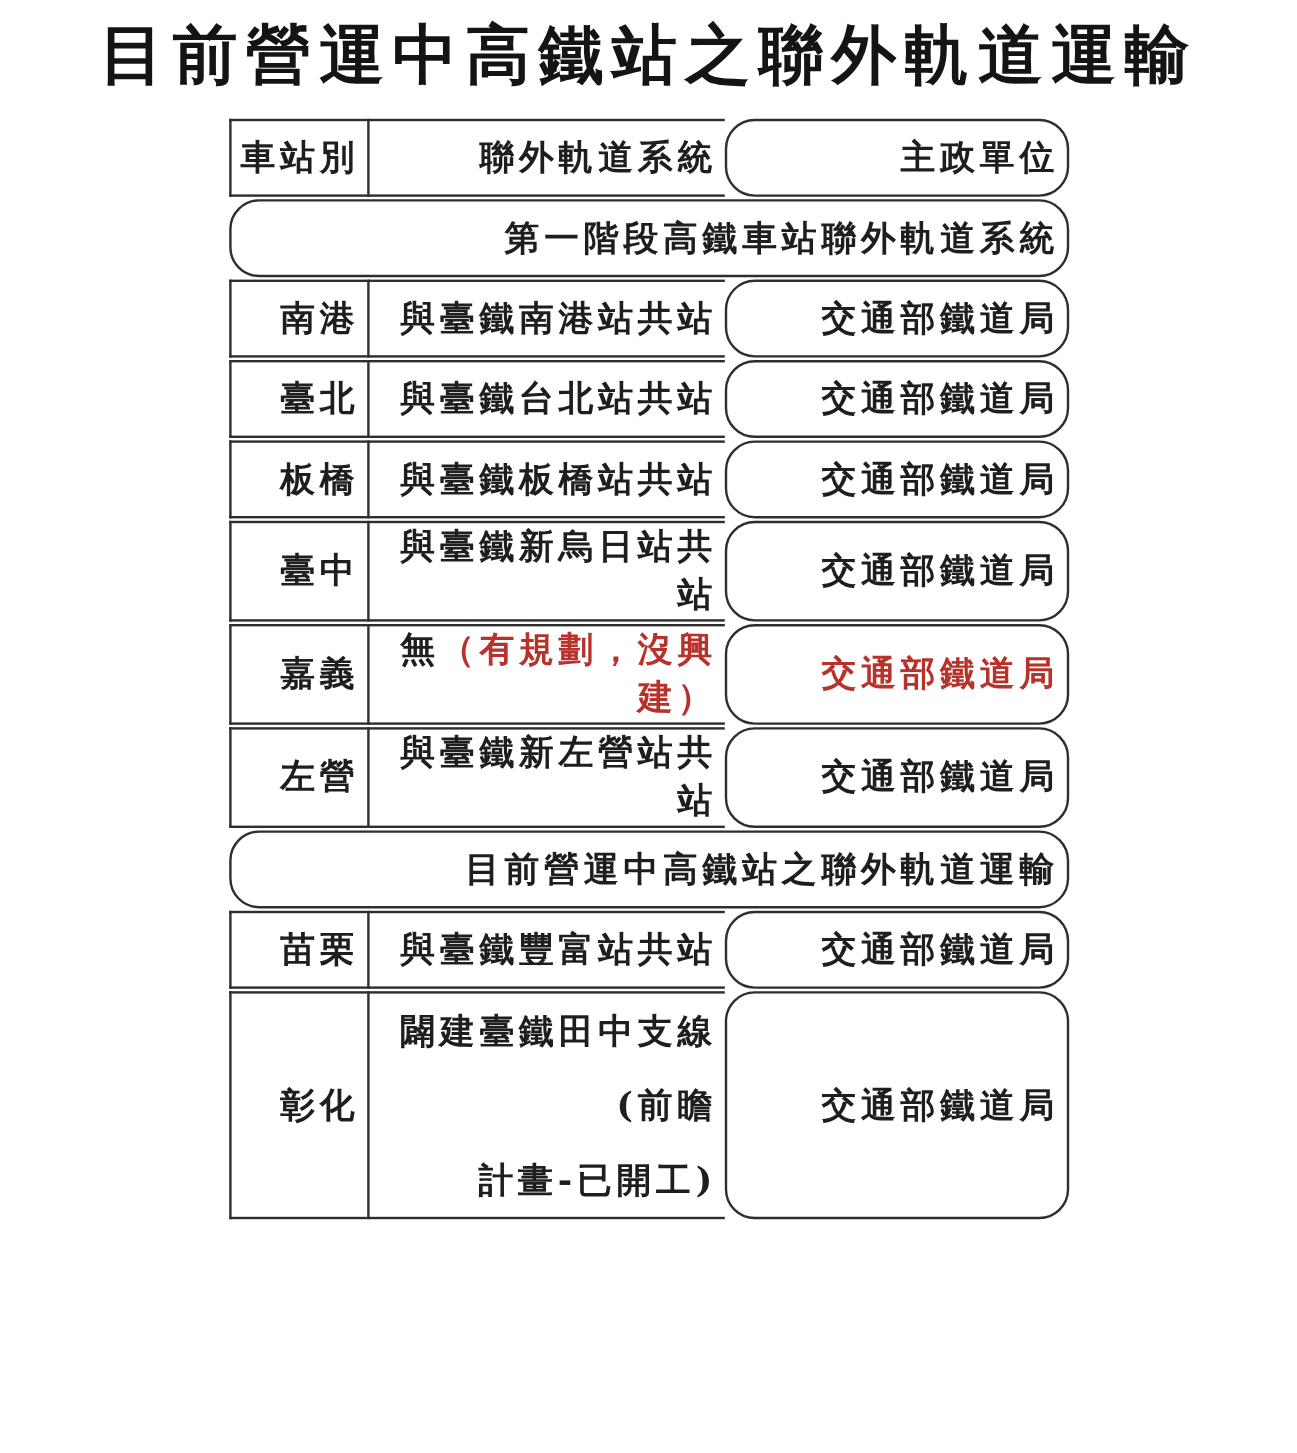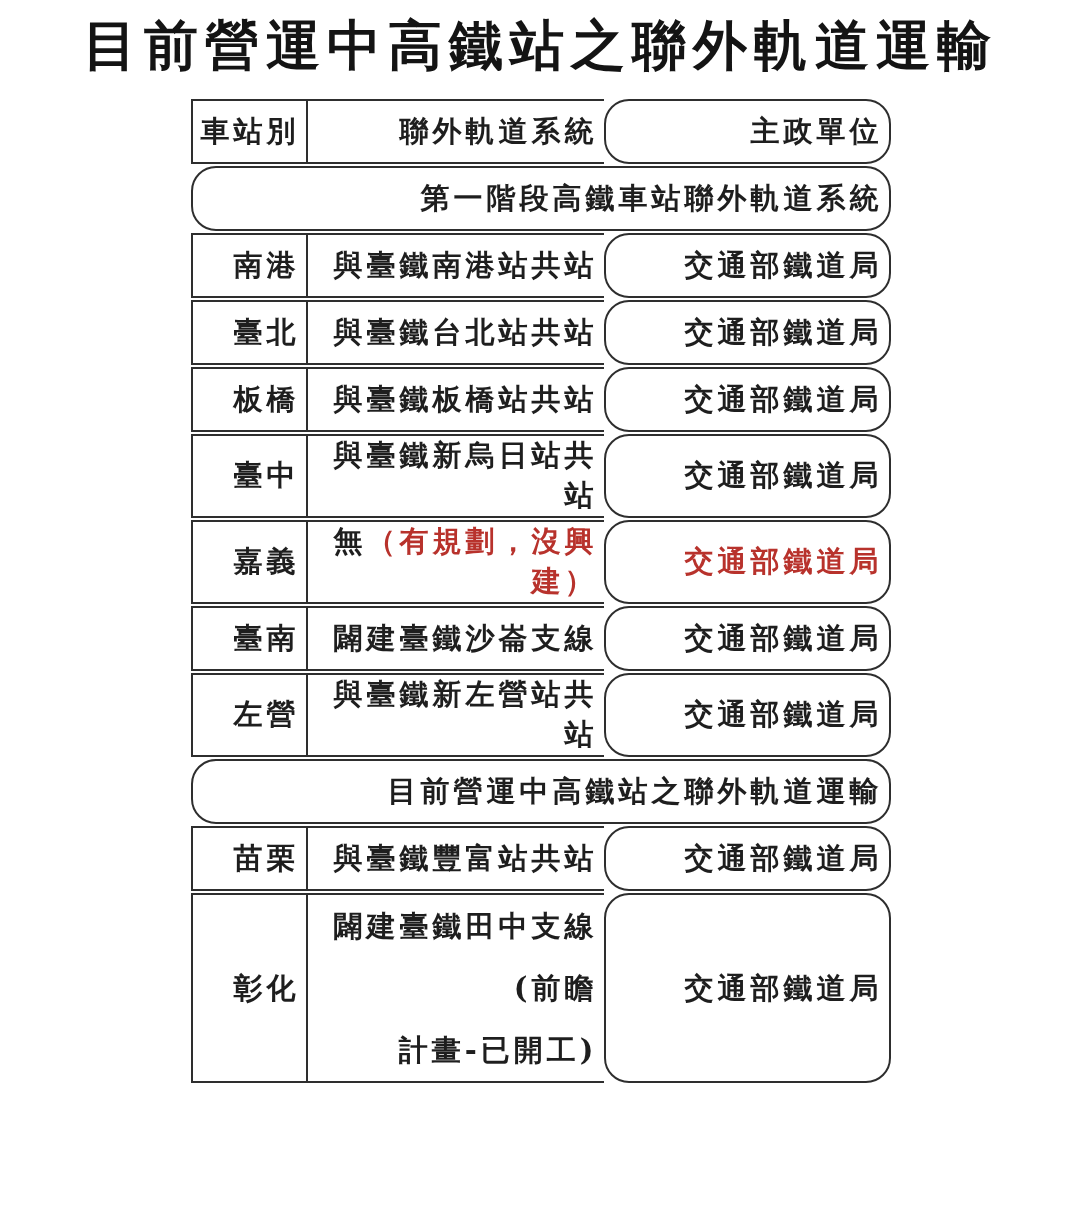--- a/index.html
+++ b/index.html
@@ -97,25 +97,20 @@
       <td>臺中</td>
       <td>與臺鐵新烏日站共站</td>
       <td>交通部鐵道局</td>
     </tr>
     <tr>
       <td>嘉義</td>
       <td><span>無</span><span class="red-text">（有規劃，沒興建）</span></td>
       <td class="red-text">交通部鐵道局</td>
     </tr>
     <tr>
-      <td>臺南</td>
-      <td>闢建臺鐵沙崙支線</td>
-      <td>交通部鐵道局</td>
-    </tr>
-    <tr>
       <td>左營</td>
       <td>與臺鐵新左營站共站</td>
       <td>交通部鐵道局</td>
     </tr>
 
     <tr>
       <td colspan="3">目前營運中高鐵站之聯外軌道運輸</td>
     </tr>
 
     <tr>

